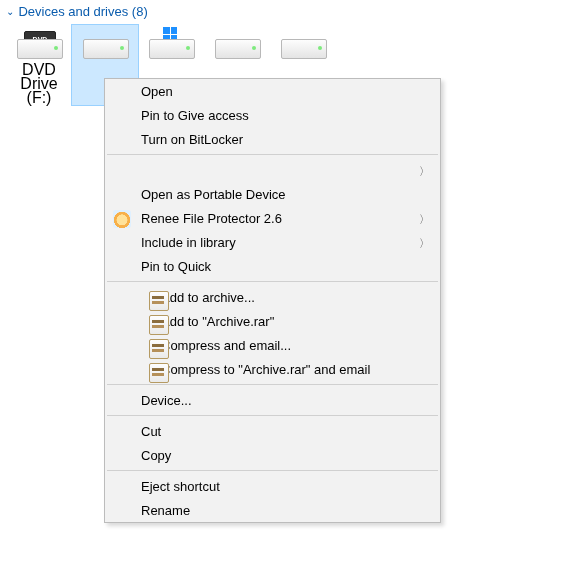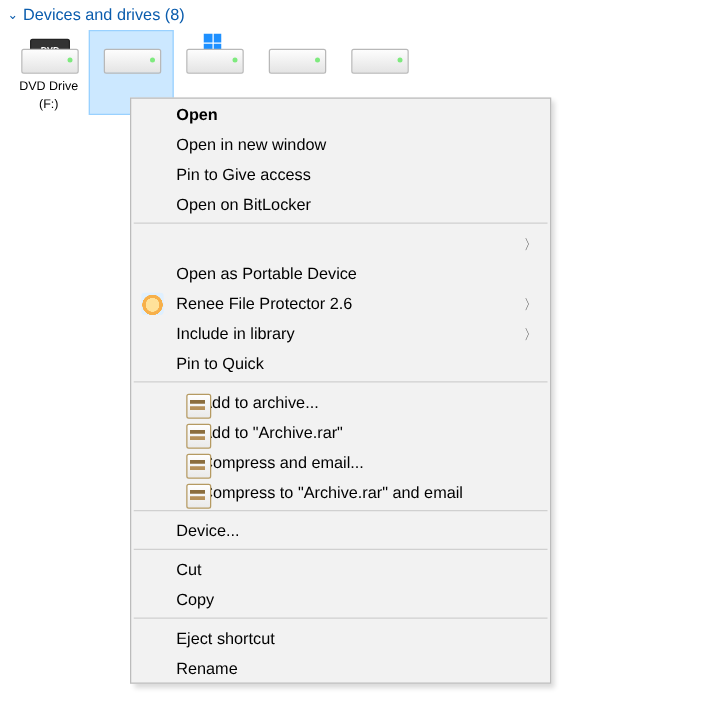--- a/index.html
+++ b/index.html
@@ -9,27 +9,27 @@
 .drives-row{display:flex;padding:2px 6px 0 6px}
 .drive-cell{width:66px;text-align:center;padding-top:6px}
 .drive-cell.selected{background:#cce8ff;border:1px solid #99d1ff;margin:-1px}
 .drive-icon{width:44px;height:28px;margin:0 auto;position:relative}
 .hdd{width:44px;height:18px;background:linear-gradient(#fdfdfd,#e4e4e4);border:1px solid #b8b8b8;border-radius:2px;position:absolute;bottom:0;left:0}
 .hdd:after{content:"";position:absolute;right:4px;top:6px;width:4px;height:4px;border-radius:50%;background:#7eea7e}
 .dvd-top{width:30px;height:12px;background:#333;border:1px solid #222;position:absolute;top:0;left:7px;border-radius:2px}
 .dvd-top span{color:#fff;font-size:7px;font-weight:bold;position:relative;top:-1px}
 .win-badge{width:14px;height:14px;position:absolute;top:-4px;left:14px;display:grid;grid-template-columns:1fr 1fr;grid-template-rows:1fr 1fr;gap:1px}
 .win-badge i{background:#1e90ff}
-.drive-label{font-size:10px;margin-top:4px;line-height:14px;color:#000}
+.drive-label{font-size:16px;margin-top:4px;line-height:14px;color:#000}
 
 .context-menu{position:absolute;left:104px;top:78px;width:335px;background:#f2f2f2;border:1px solid #bcbcbc;box-shadow:3px 3px 4px rgba(0,0,0,0.15)}
 .menu-item{display:flex;align-items:center;height:24px;padding:0 28px 0 36px;position:relative;cursor:default}
 .menu-item .mi-text{flex:1;font-size:13px}
 .menu-item .arrow{position:absolute;right:10px;top:6px;font-size:11px;color:#555}
-.menu-item.bold .mi-text{font-weight:700}
+.menu-item.bold .mi-text{font-weight:400}
 .menu-sep{height:1px;background:#d0d0d0;margin:3px 2px}
 .mi-icon{position:absolute;left:8px;top:4px;width:18px;height:18px}
 .icon-renee{background:radial-gradient(circle at 50% 55%,#ffe29a 0 40%,#f7b04a 42% 60%,transparent 62%),#dff0ff;border-radius:3px}
 .icon-rar{background:linear-gradient(#fefefe,#eaeaea);border:1px solid #b59a62;border-radius:2px;position:relative}
 .icon-rar:before{content:"";position:absolute;left:2px;top:4px;width:12px;height:3px;background:#8b6d3e}
 .icon-rar:after{content:"";position:absolute;left:2px;top:9px;width:12px;height:3px;background:#b5905a}
 </style>
 </head>
 <body>
 <div class="page">
@@ -75,27 +75,24 @@
           <div class="hdd"></div>
         </div>
   </div>
 </div>
 
 <div class="context-menu">
   <div class="menu-item bold">
         <span class="mi-text">Open</span>
       </div>
   <div class="menu-item">
-        <span class="mi-text">Open in new window</span>
-      </div>
-  <div class="menu-item">
         <span class="mi-text">Pin to Give access</span>
       </div>
   <div class="menu-item">
-        <span class="mi-text">Open on BitLocker</span>
+        <span class="mi-text">Turn on BitLocker</span>
       </div>
   <div class="menu-sep"></div>
   <div class="menu-item">
         <span class="arrow">〉</span>
       </div>
   <div class="menu-item">
         <span class="mi-text">Open as Portable Device</span>
       </div>
   <div class="menu-item">
         <span class="mi-icon icon-renee"></span>

